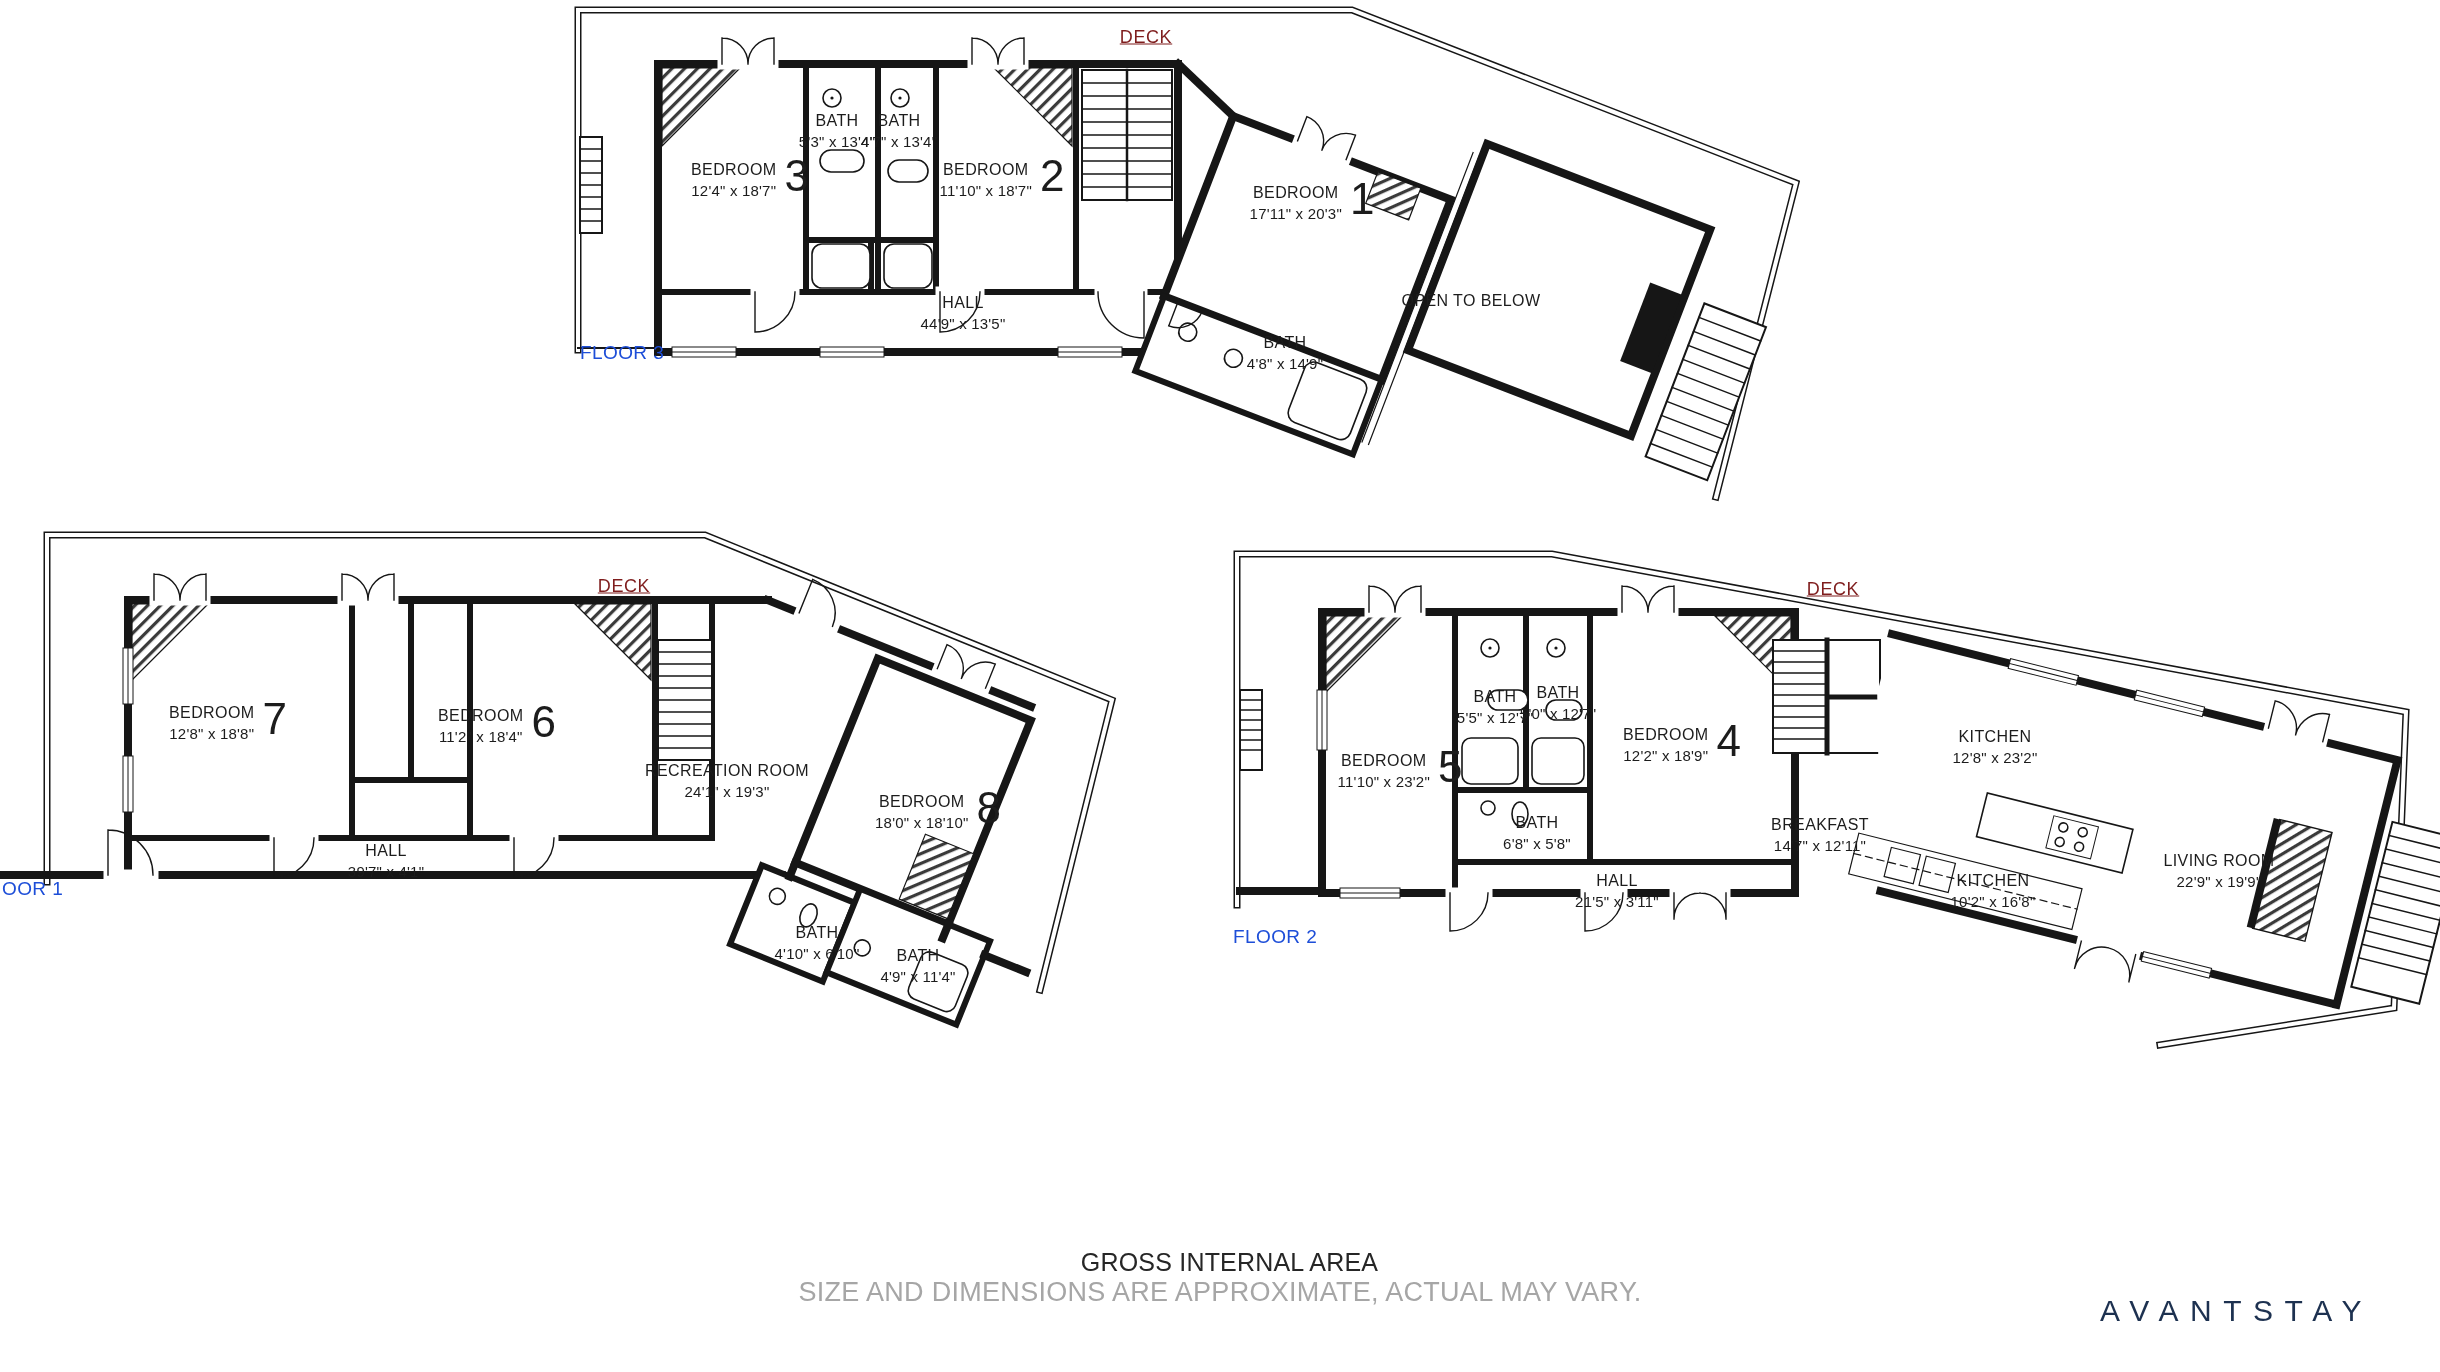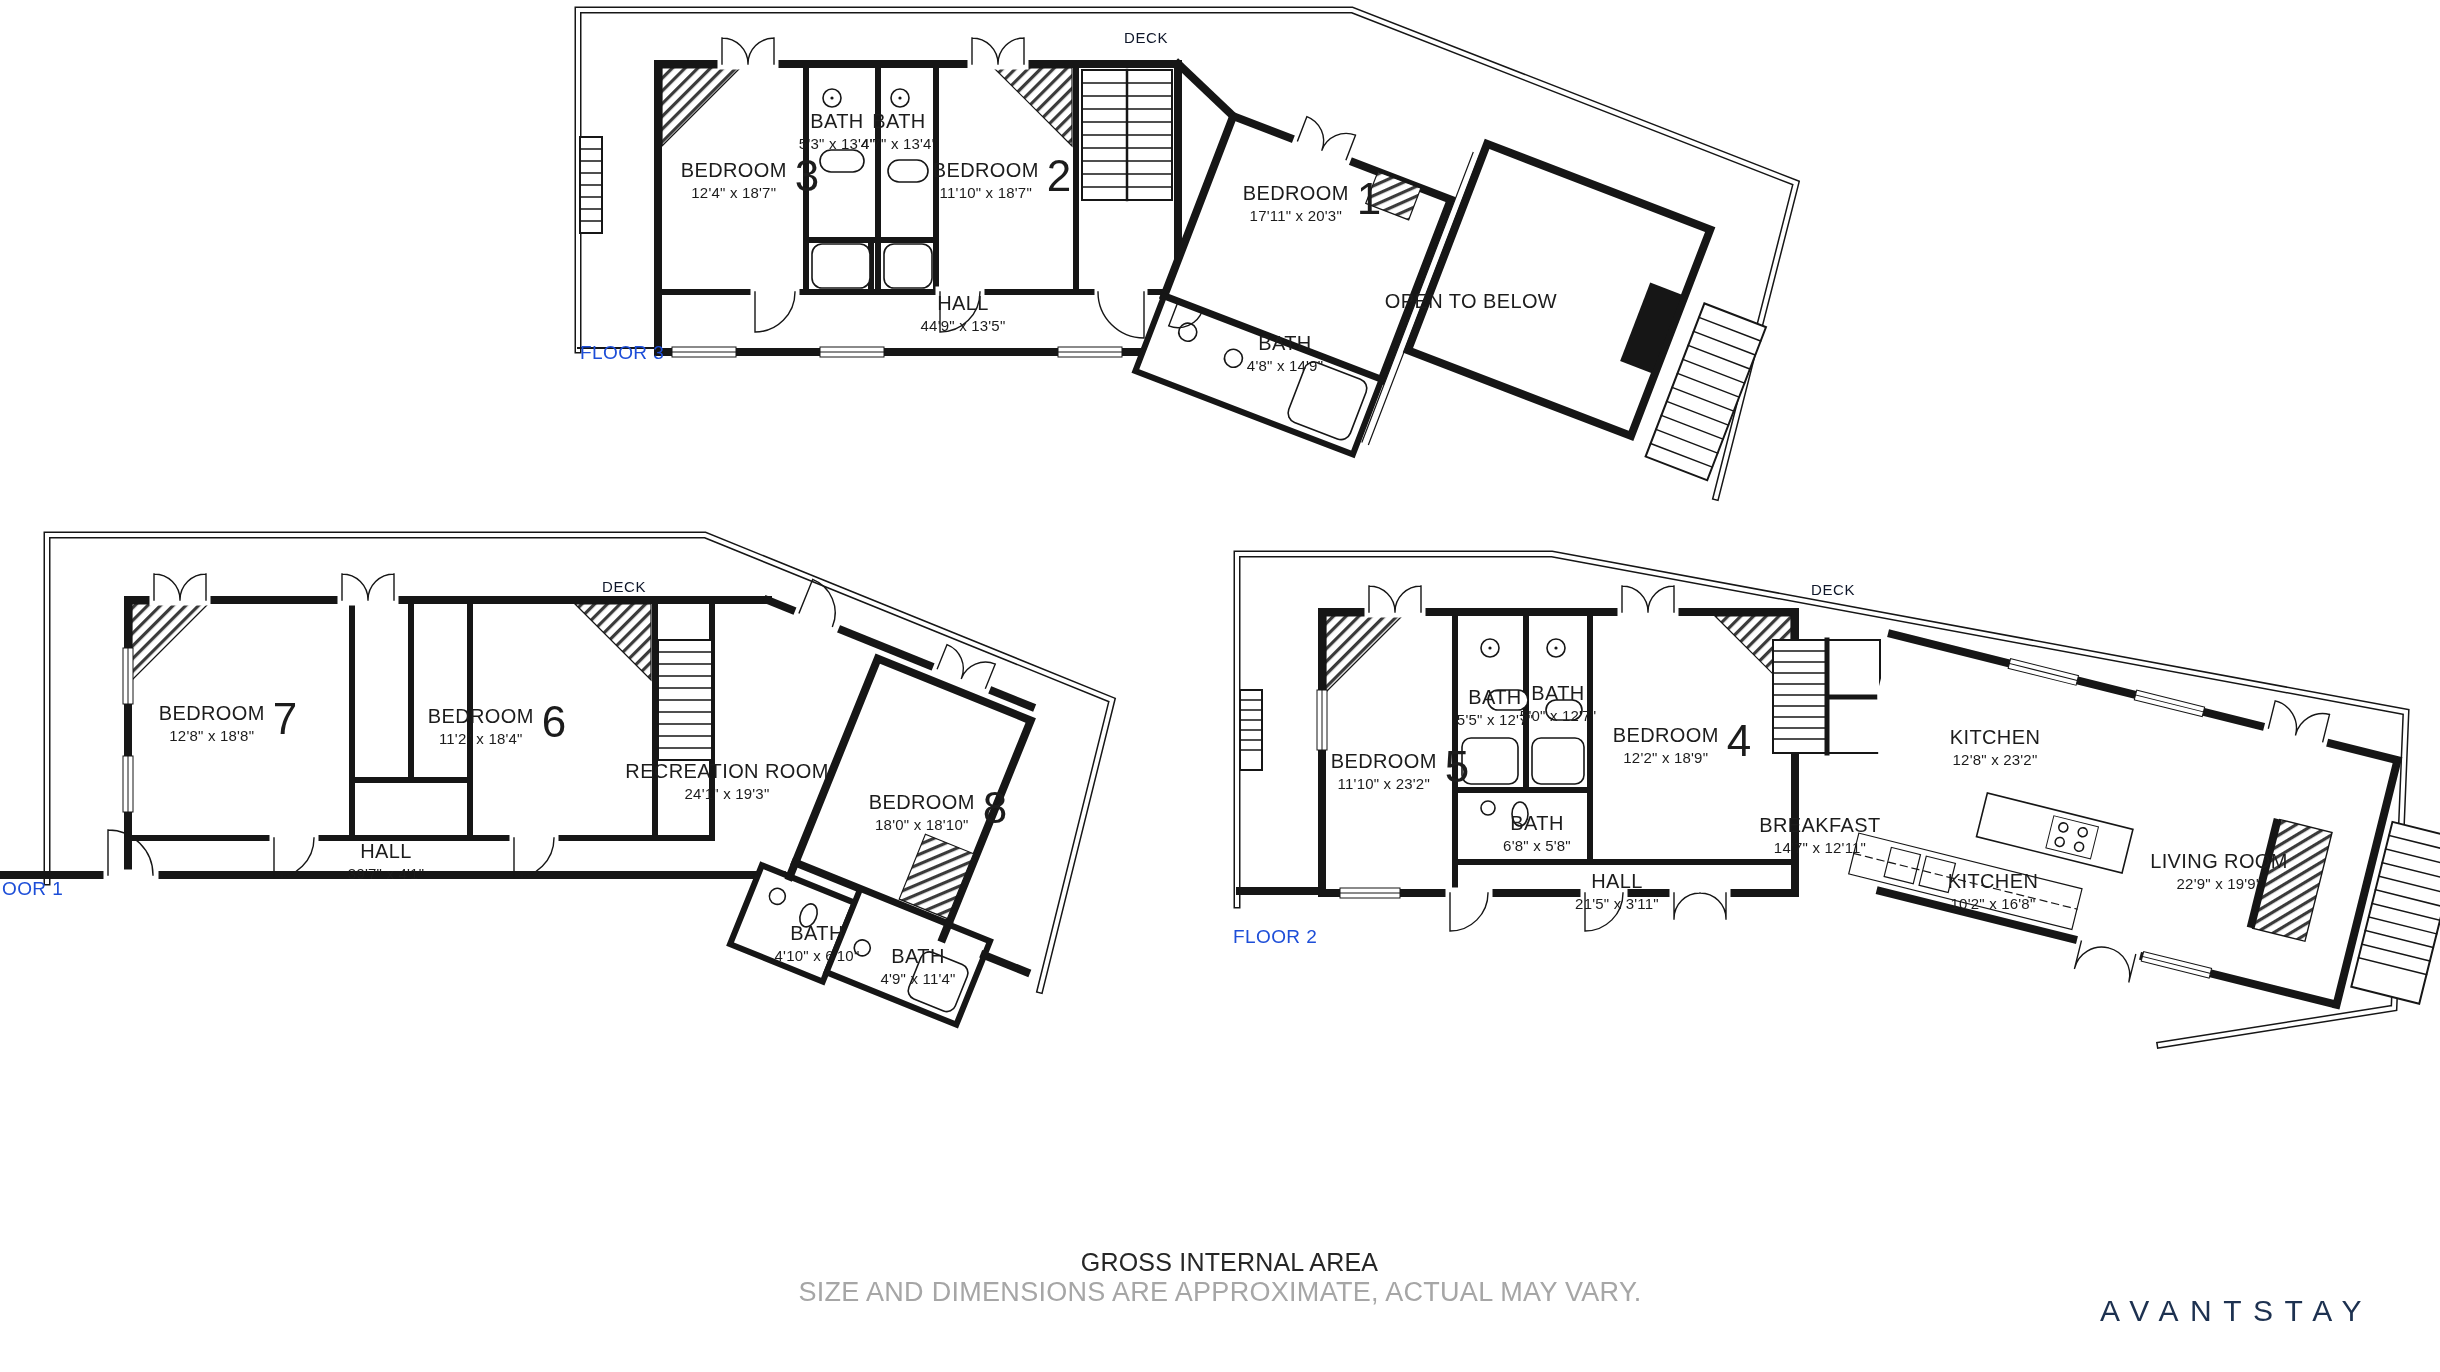--- a/index.html
+++ b/index.html
@@ -7,24 +7,24 @@
     width:2440px;height:1372px;position:relative;background:#ffffff;
     font-family:"Liberation Sans", sans-serif;overflow:hidden;color:#1f1f1f;
   }
   svg{position:absolute;left:0;top:0;}
   .plan-label{
     position:absolute;transform:translate(-50%,-50%);
     text-align:center;white-space:nowrap;line-height:1.3;color:#1c1c1c;
   }
   .lbl-row{display:flex;align-items:center;justify-content:center;gap:8px;}
   .lbl-col{display:flex;flex-direction:column;}
-  .rname{font-size:20px;letter-spacing:.4px;margin-top:8px;}
+  .rname{font-size:16px;letter-spacing:.4px;margin-top:8px;}
   .rdims{font-size:15px;letter-spacing:.2px;}
   .rnum{font-size:44px;line-height:.85;font-weight:400;}
-  .deck-label{position:absolute;transform:translate(-50%,-50%);font-size:15px;letter-spacing:.6px;color:#0f172a;}
+  .deck-label{position:absolute;transform:translate(-50%,-50%);font-size:18px;letter-spacing:.6px;color:#7f1d1d;text-decoration:underline;}
   .floor-tag{position:absolute;font-size:19px;letter-spacing:.4px;color:#1d4ed8;}
   .footer{
     position:absolute;left:0;top:1249px;width:100%;text-align:center;
   }
   .footer .fline{font-size:25px;line-height:26px;color:#262626;letter-spacing:.2px;margin-left:19px;}
   .footer .fdisclaimer{font-size:27px;line-height:30px;color:#a6a6a6;letter-spacing:.3px;margin-top:2px;}
   .brand-logo{
     position:absolute;left:2100px;top:1294px;
     font-size:30px;font-weight:400;letter-spacing:11.5px;color:#1d3150;
   }

